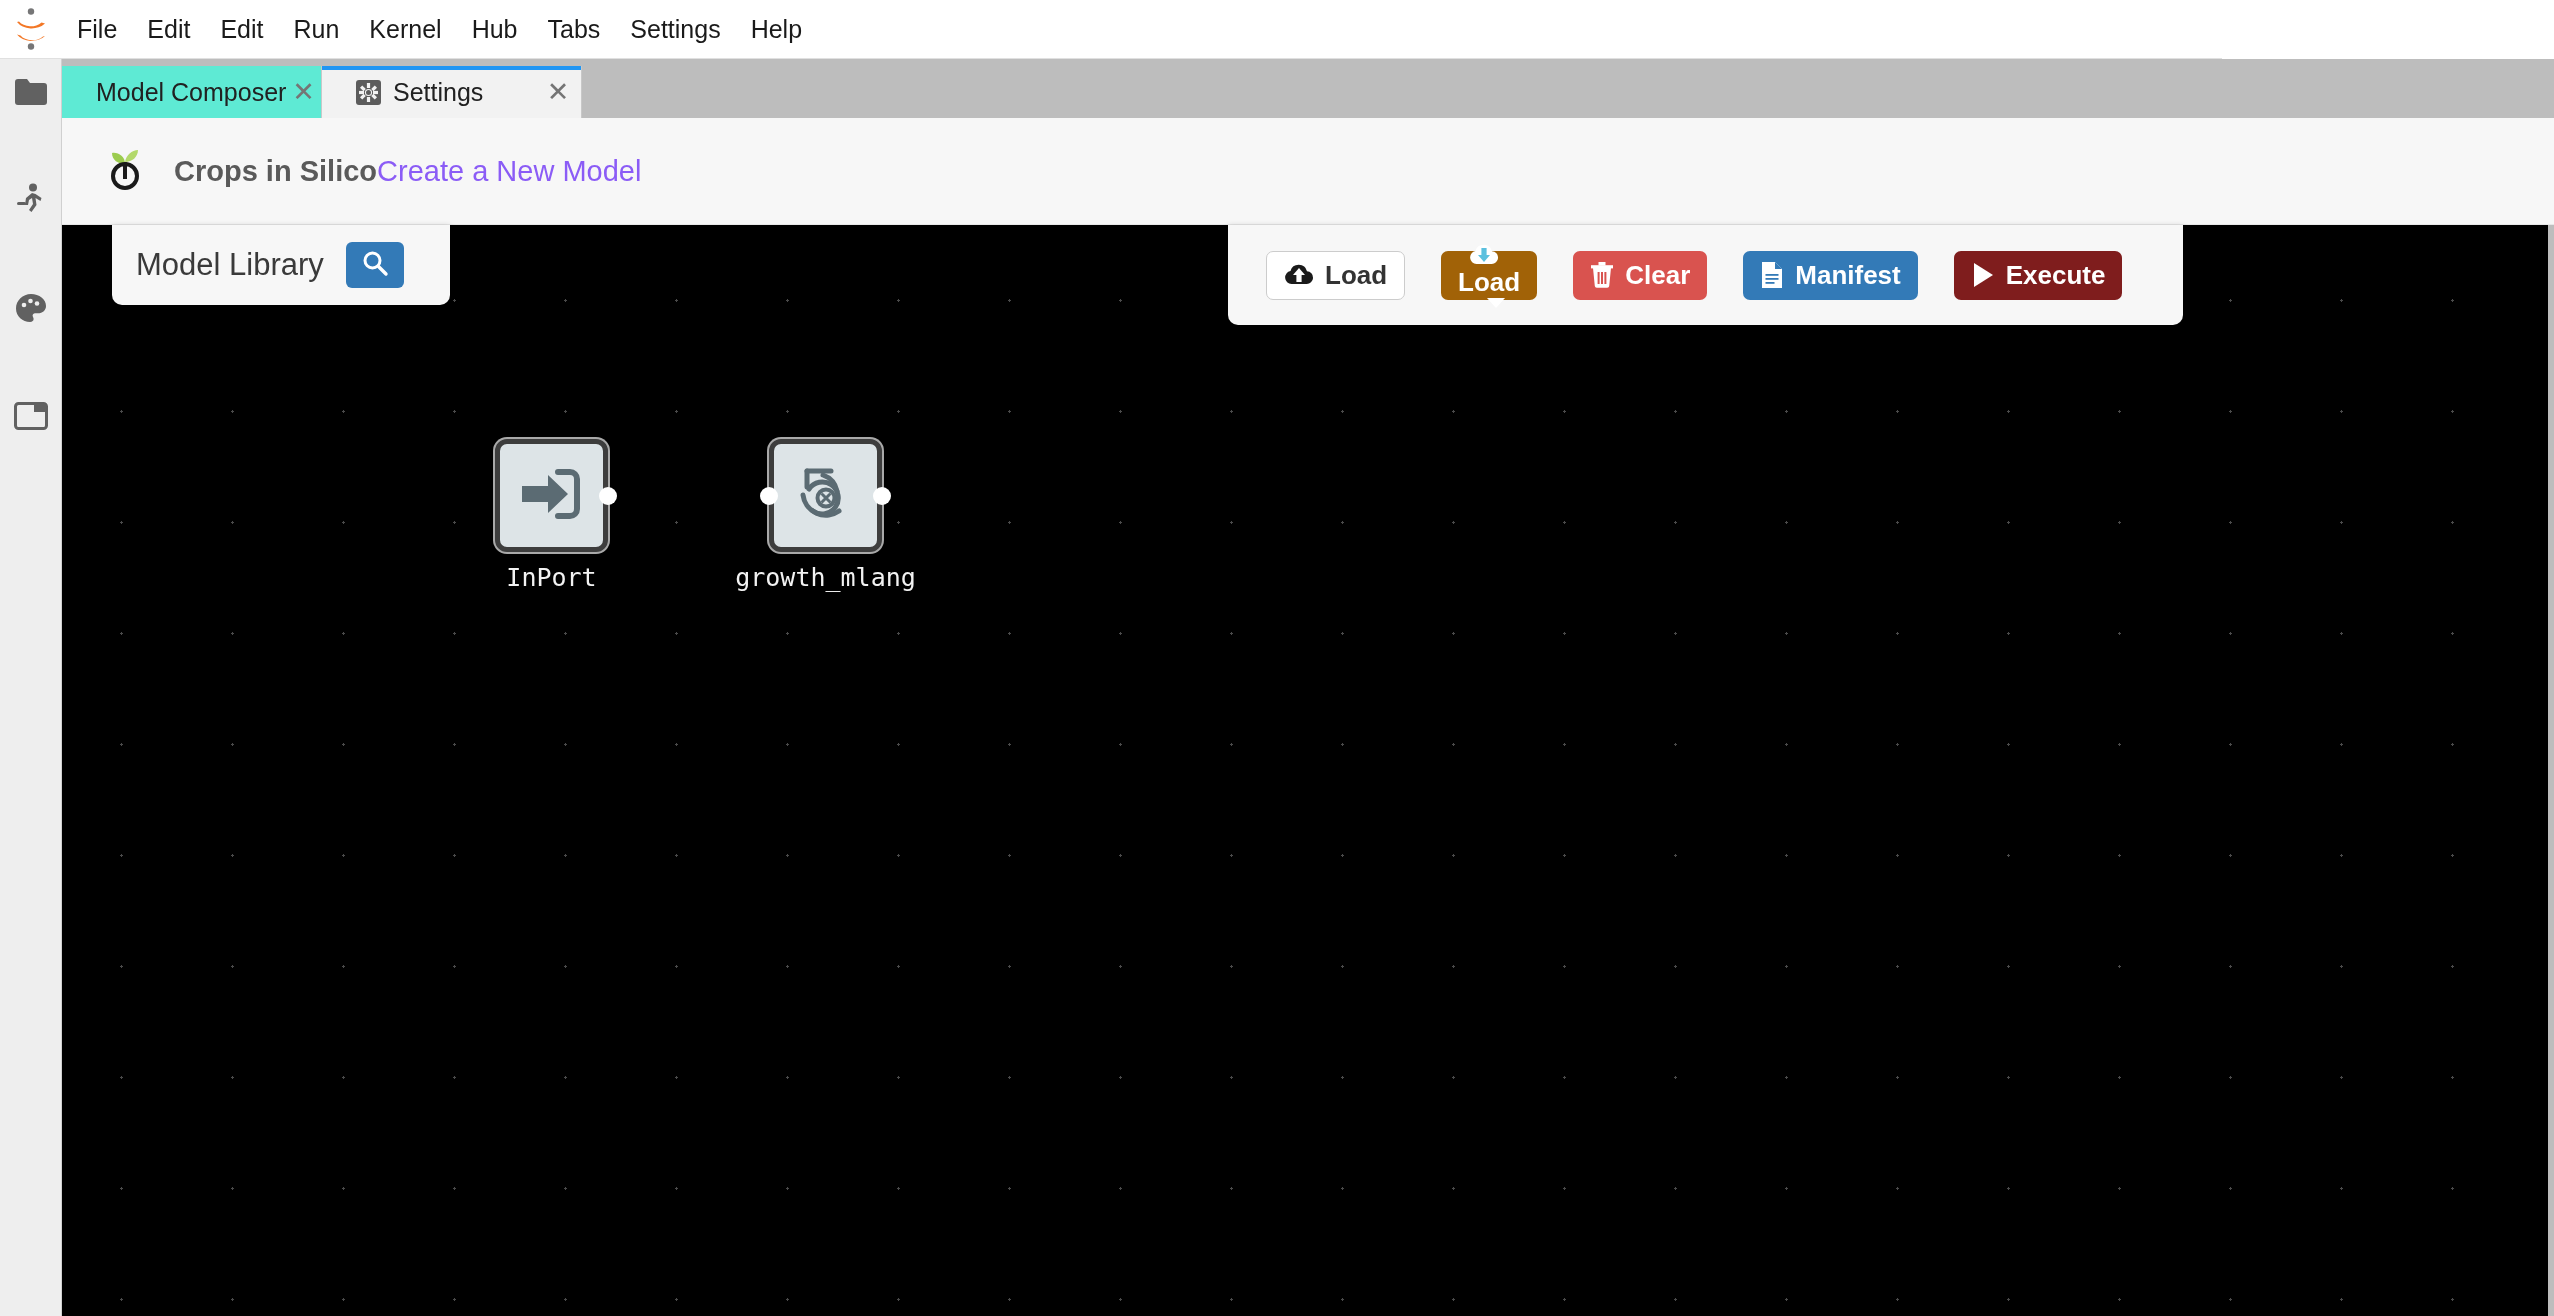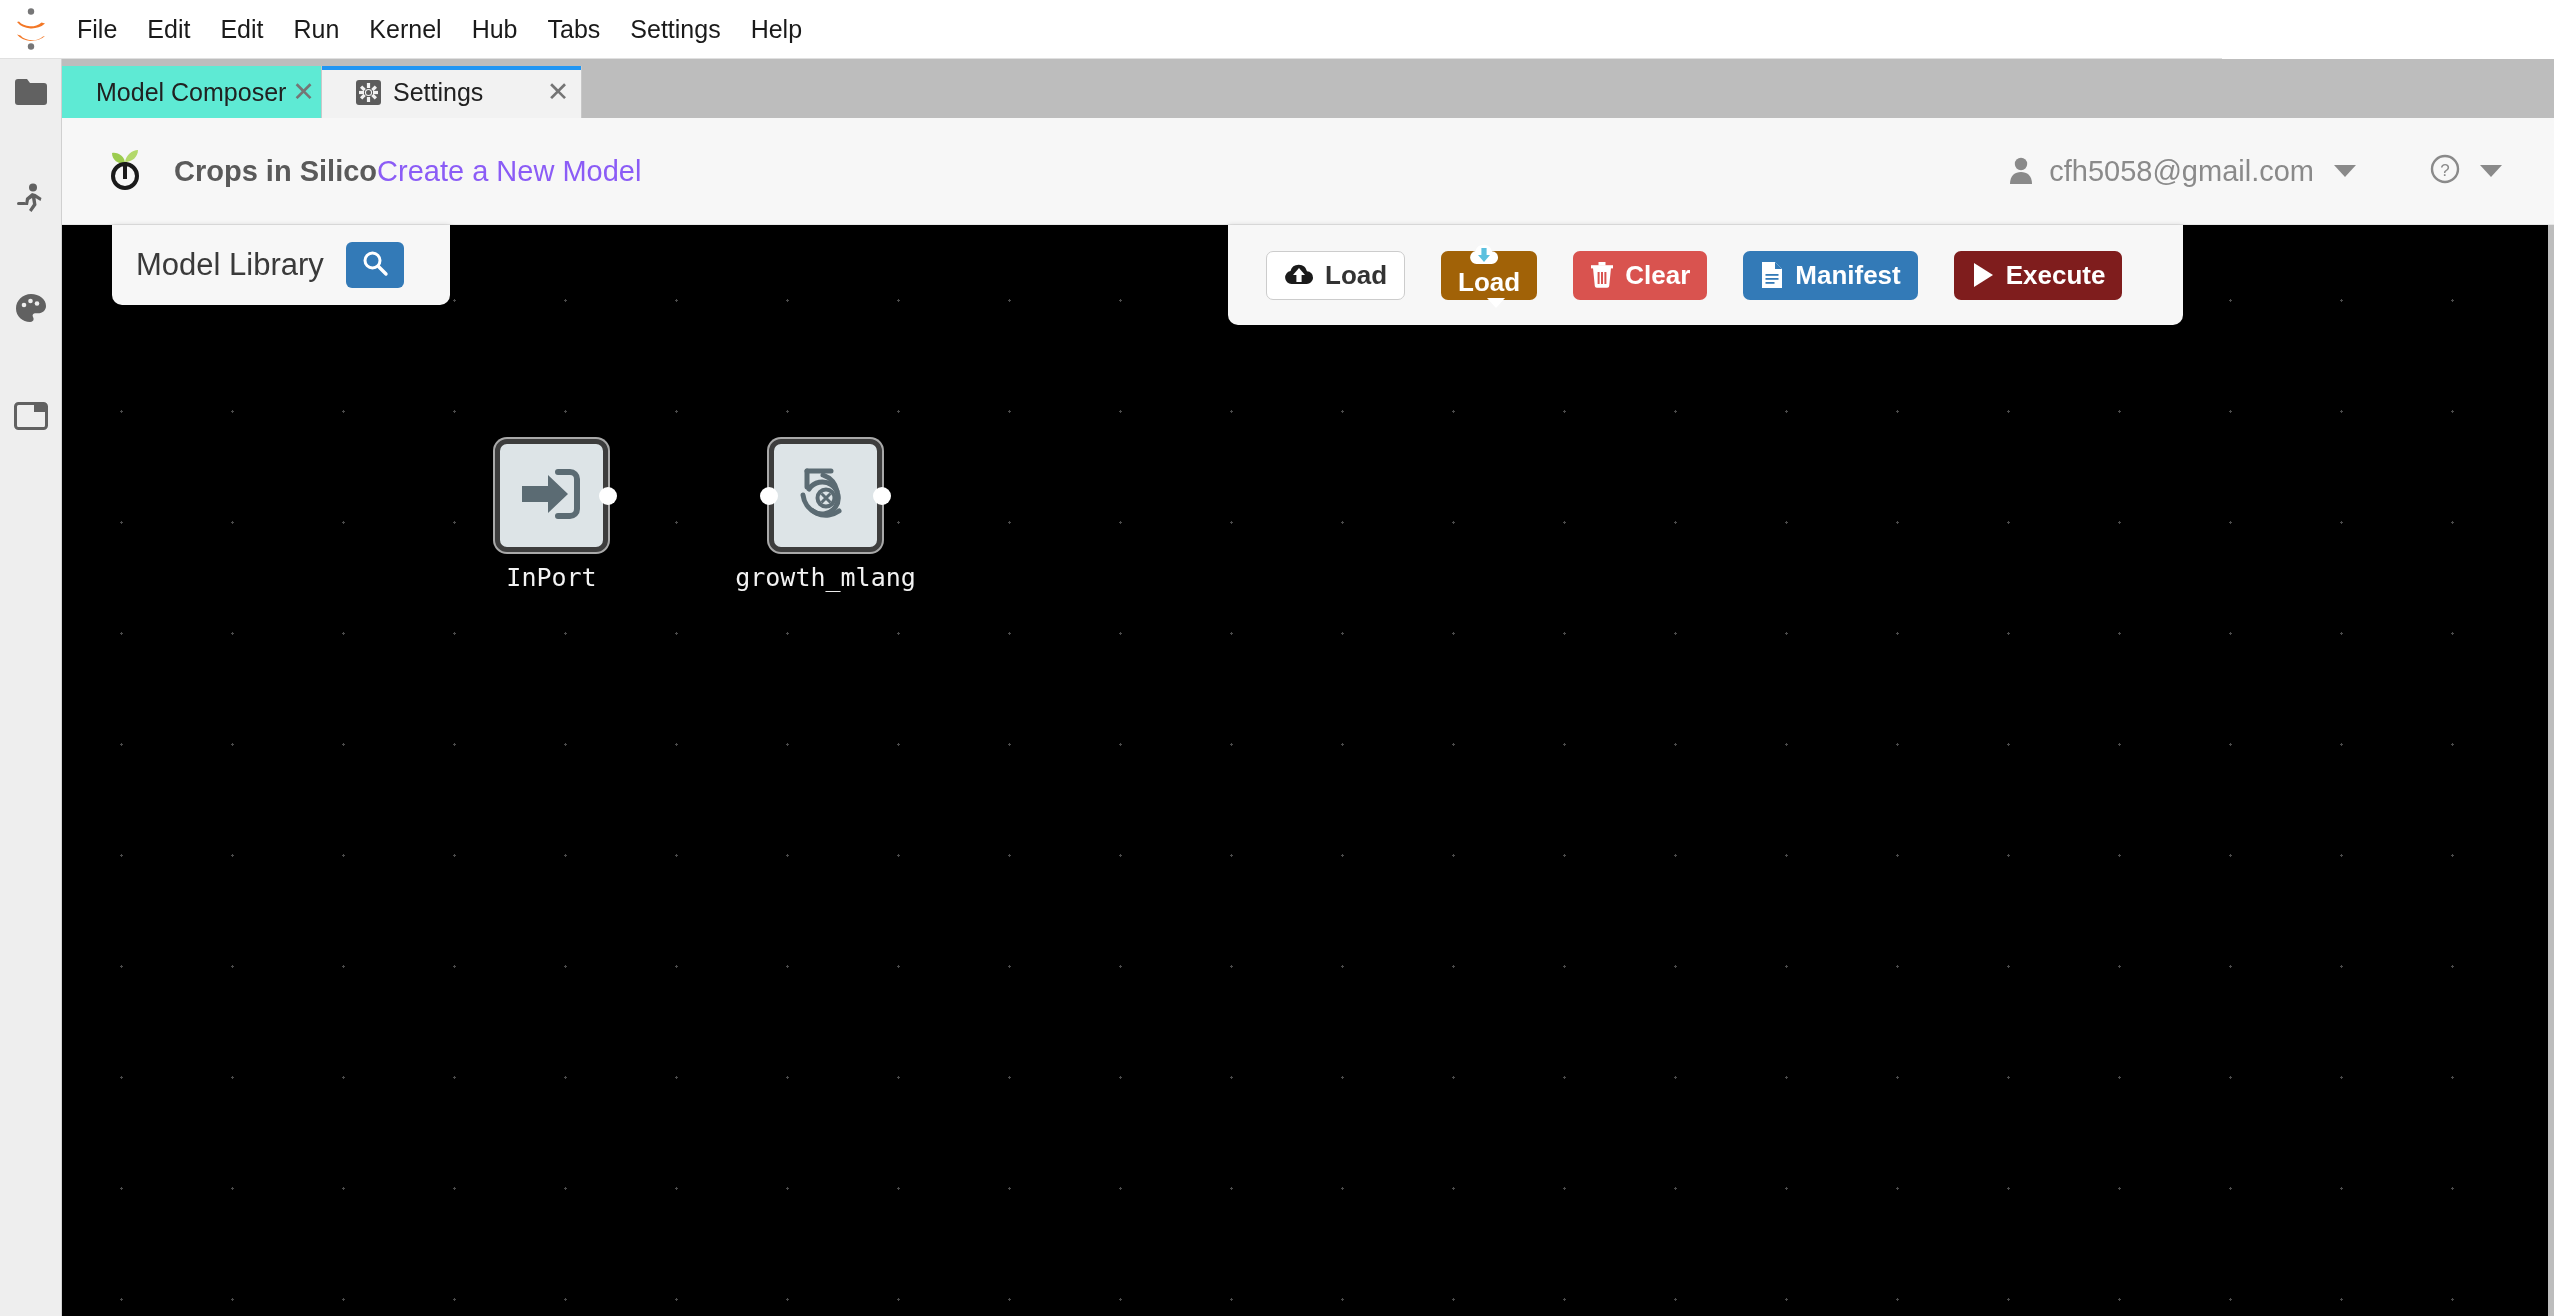--- a/index.html
+++ b/index.html
@@ -301,41 +301,20 @@
       <path d="M22,28 L22,16" stroke="#1a1a1a" stroke-width="3.5" fill="none"></path>
       <path d="M22,18 C22,10 15,6 9,7 C9,14 15,18 22,18 Z" fill="#9ccc4f"></path>
       <path d="M22,16 C23,9 29,4 35,4 C35,11 29,16 22,16 Z" fill="#b3d96b"></path>
       <path d="M10,30 A12,12 0 1 0 34,30 A12,12 0 1 0 10,30" fill="none" stroke="#1a1a1a" stroke-width="4"></path>
       <rect x="20" y="20" width="4" height="13" fill="#1a1a1a"></rect>
     </svg>
   </div>
   <div id="brand-name">Crops in Silico</div>
   <div id="nav-new-model">Create a New Model</div>
 
-  <div id="hdr-right">
-    <div id="acct">
-      <span class="user-ico">
-        <svg width="24" height="28" viewBox="0 0 24 28">
-          <circle cx="12" cy="7" r="6.2" fill="#8a8a8a"></circle>
-          <path d="M1,27 C1,18.5 6,15 12,15 C18,15 23,18.5 23,27 Z" fill="#8a8a8a"></path>
-        </svg>
-      </span>
-      <span>cfh5058@gmail.com</span>
-      <span class="caret"></span>
-    </div>
-    <div id="help-group">
-      <span>
-        <svg width="30" height="30" viewBox="0 0 30 30">
-          <circle cx="15" cy="15" r="13" fill="none" stroke="#8a8a8a" stroke-width="2.4"></circle>
-          <text x="15" y="22" font-size="17" font-family="Liberation Sans, sans-serif" fill="#8a8a8a" text-anchor="middle">?</text>
-        </svg>
-      </span>
-      <span class="caret"></span>
-    </div>
-  </div>
 </div>
 
 <div id="canvas">
 
   <div class="node" style="left:433px; top:214px;">
     <div class="node-box">
       <span>
         <svg width="64" height="60" viewBox="0 0 64 60">
           <path d="M2,22 h26 v-11 l20,19 -20,19 v-11 h-26 z" fill="#5b6b73"></path>
           <path d="M38,8 h12 a7,7 0 0 1 7,7 v30 a7,7 0 0 1 -7,7 h-12" fill="none" stroke="#5b6b73" stroke-width="6" stroke-linecap="round"></path>

